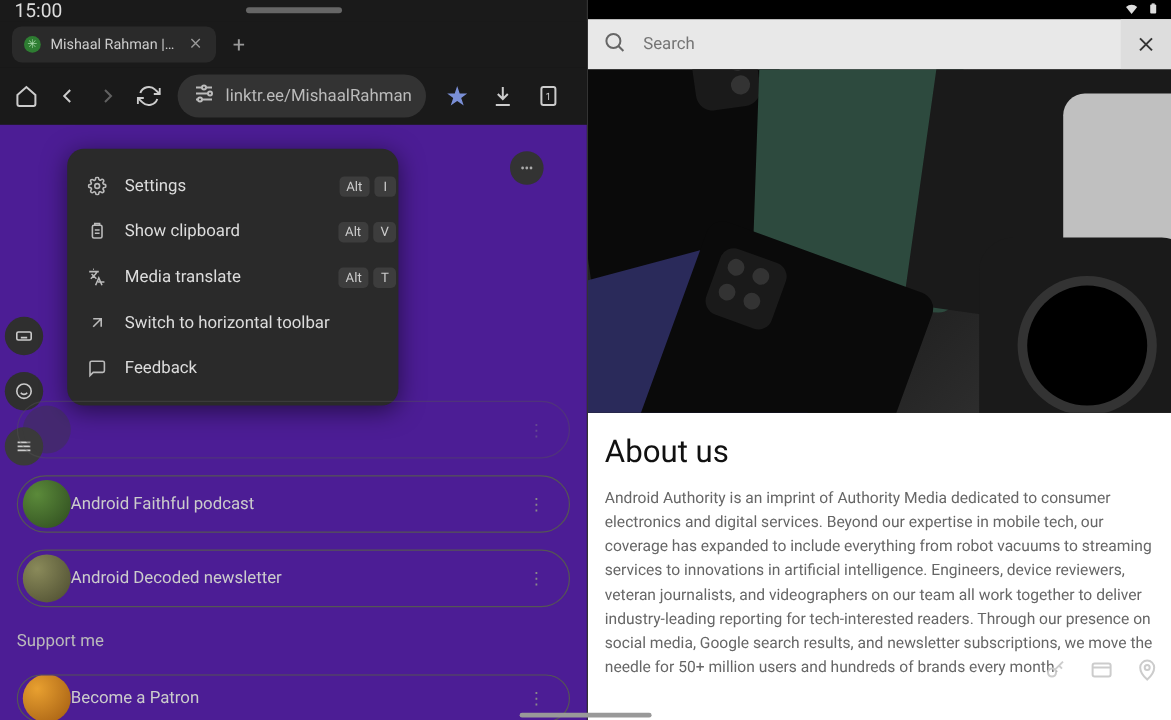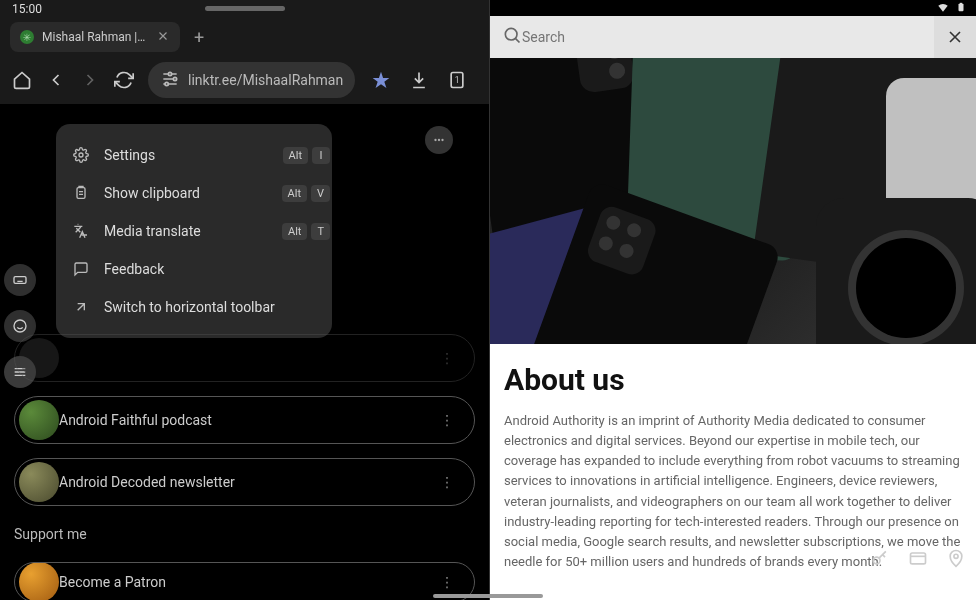--- a/index.html
+++ b/index.html
@@ -1,71 +1,71 @@
 <!DOCTYPE html>
 <html><head>
 <meta charset="utf-8">
 <style>
 *{box-sizing:border-box;margin:0;padding:0;font-family:Roboto,Arial,sans-serif}
 body{background:#000;width:976px;height:600px;overflow:hidden;position:relative}
 .screen{display:flex;width:100%;height:100%}
 .left-pane{width:490px;height:100%;background:#1a1a1a;position:relative;border-right:1px solid #333}
 .right-pane{flex:1;height:100%;background:#000;display:flex;flex-direction:column;position:relative}
-.status-bar{height:18px;display:flex;align-items:center;padding:0 12px;color:#ccc;font-size:12px;justify-content:space-between}
+.status-bar{height:18px;display:flex;align-items:flex-end;padding:0 12px;color:#ccc;font-size:16px;justify-content:space-between}
 .status-time{color:#ddd}
 .pill{width:80px;height:5px;background:#666;border-radius:3px;position:absolute;left:50%;top:6px;transform:translateX(-50%)}
 .tab-strip{height:38px;display:flex;align-items:center;padding:0 10px;gap:8px;background:#1a1a1a}
 .tab{display:flex;align-items:center;gap:8px;background:#2a2a2a;border-radius:8px;padding:6px 10px;height:30px;color:#ccc;font-size:12px;max-width:170px}
 .tab-favicon{width:14px;height:14px;background:#2e7d32;border-radius:50%;flex-shrink:0;color:#a5d6a7;font-size:10px;display:flex;align-items:center;justify-content:center}
 .tab-title{white-space:nowrap;overflow:hidden;text-overflow:ellipsis;flex:1}
 .tab-close{color:#999;flex-shrink:0}
 .new-tab{color:#999;font-size:18px;padding:0 6px}
 .toolbar{height:48px;display:flex;align-items:center;gap:14px;padding:0 12px;background:#1a1a1a}
 .toolbar svg{width:20px;height:20px}
 .toolbar .icon-btn{width:24px;height:24px;display:flex;align-items:center;justify-content:center;color:#ccc;cursor:pointer}
 .url-bar{flex:1;display:flex;align-items:center;gap:8px;background:#333;border-radius:18px;height:36px;padding:0 12px;color:#bbb;font-size:14px}
 .url-actions{display:flex;gap:14px;align-items:center}
-.page-area{position:absolute;top:104px;left:0;right:0;bottom:0;background:#000000;overflow:hidden}
+.page-area{position:absolute;top:104px;left:0;right:0;bottom:0;background:#4c1d95;overflow:hidden}
 .sidebar-rail{position:absolute;left:0;top:160px;width:40px;display:flex;flex-direction:column;gap:14px;align-items:center}
 .rail-btn{width:32px;height:32px;border-radius:50%;background:#2f2f2f;display:flex;align-items:center;justify-content:center;color:#ccc}
 .rail-btn.solid{background:#3a3a3a}
 .context-menu{position:absolute;left:56px;top:20px;width:276px;background:#2a2a2a;border-radius:14px;padding:12px 0;box-shadow:0 4px 20px rgba(0,0,0,.5)}
 .menu-item{display:flex;align-items:center;gap:14px;padding:10px 16px;color:#ddd;font-size:14px;cursor:pointer;position:relative}
 .menu-icon{width:18px;height:18px;display:flex;align-items:center;justify-content:center;color:#bbb}
 .menu-shortcut{position:absolute;right:2px;display:flex;gap:4px}
 .key{background:#3d3d3d;border-radius:4px;padding:2px 6px;font-size:11px;color:#ccc;min-width:18px;text-align:center}
 .link-list{position:absolute;top:230px;left:14px;right:14px;display:flex;flex-direction:column;gap:14px}
 .link-pill{border:1px solid #555;border-radius:26px;height:48px;display:flex;align-items:center;position:relative;color:#ccc;font-size:14px}
 .link-avatar{width:40px;height:40px;border-radius:50%;background:#3a3a3a;margin-left:4px;flex-shrink:0}
 .link-label{flex:1;}
 .link-more{width:24px;color:#888;margin-right:10px}
 .section-title{color:#bbb;font-size:14px;padding:6px 0}
 .link-pill.cut{height:40px;overflow:hidden}
 .overflow-btn{position:absolute;right:36px;top:22px;width:28px;height:28px;border-radius:50%;background:#333;display:flex;align-items:center;justify-content:center;color:#aaa}
 .right-top{height:16px;display:flex;justify-content:flex-end;align-items:center;padding:0 10px;gap:6px;color:#ddd}
-.search-bar{height:42px;background:#e8e8e8;display:flex;align-items:center;padding:0 12px;}
+.search-bar{height:42px;background:#e8e8e8;display:flex;align-items:center;padding:0 12px;gap:14px}
 .search-bar input{flex:1;border:none;background:transparent;font-size:14px;outline:none;color:#555}
 .search-bar .close-search{width:42px;height:42px;margin-right:-12px;background:#ddd;display:flex;align-items:center;justify-content:center;color:#333}
 .hero{height:286px;background:linear-gradient(135deg,#2a2a2a 0%,#1a1a1a 50%,#3a3a3a 100%);position:relative;overflow:hidden}
 .phone{position:absolute;border-radius:14px}
 .phone.a{width:180px;height:220px;background:#0a0a0a;left:-10px;top:-30px;transform:rotate(-8deg)}
 .phone.a::before{content:"";position:absolute;right:18px;top:14px;width:54px;height:54px;background:#1a1a1a;border-radius:14px}
 .phone.a::after{content:"";position:absolute;right:26px;top:22px;width:16px;height:16px;background:#333;border-radius:50%;box-shadow:20px 0 0 #333,0 20px 0 #333}
 .phone.b{width:170px;height:240px;background:#2d4a3e;left:140px;top:-40px;transform:rotate(2deg)}
 .phone.c{width:200px;height:260px;background:#1a1a1a;left:280px;top:-50px;transform:rotate(8deg)}
 .phone.c::before{content:"";position:absolute;left:50%;top:20px;width:22px;height:22px;background:#333;border-radius:50%;transform:translateX(-50%);box-shadow:0 0 0 6px #222}
 .phone.d{width:200px;height:180px;background:#2a2a5a;left:-30px;top:160px;transform:rotate(-15deg)}
 .phone.e{width:200px;height:220px;background:#0a0a0a;left:60px;top:150px;transform:rotate(20deg)}
 .phone.e::before{content:"";position:absolute;left:18px;top:18px;width:58px;height:58px;background:#1a1a1a;border-radius:12px}
 .phone.e::after{content:"";position:absolute;left:26px;top:26px;width:14px;height:14px;background:#333;border-radius:50%;box-shadow:22px 0 0 #333,0 22px 0 #333,22px 22px 0 #333}
 .phone.f{width:180px;height:180px;background:#1a1a1a;right:-20px;top:140px;border-radius:28px}
 .phone.f::before{content:"";position:absolute;left:40px;top:40px;width:100px;height:100px;background:#000;border-radius:50%;box-shadow:0 0 0 8px #333}
 .phone.g{width:120px;height:140px;background:#c0c0c0;right:-30px;top:20px;border-radius:18px}
 .article{background:#fff;padding:18px 14px;flex:1}
-.article h1{font-size:30px;font-weight:700;color:#111;margin-bottom:14px}
+.article h1{font-size:26px;font-weight:400;color:#111;margin-bottom:14px}
 .article p{font-size:13px;color:#666;line-height:1.55}
 .bottom-handle{position:absolute;bottom:2px;left:50%;transform:translateX(-50%);width:110px;height:4px;background:#999;border-radius:2px}
 .right-icons{position:absolute;right:10px;bottom:28px;display:flex;gap:18px;color:#ccc}
 .right-icons svg{width:20px;height:20px}
 .av-faithful{background:radial-gradient(circle at 30% 30%,#5b8a3a,#2d4a1e)}
 .av-decoded{background:radial-gradient(circle at 30% 30%,#8a8a5a,#4a4a2e)}
 .av-patron{background:radial-gradient(circle at 30% 30%,#e8a030,#a05a10)}
 </style>
 </head>
 <body>
@@ -213,32 +213,32 @@
             </span>
           <span>Media translate</span>
           <span class="menu-shortcut">
               <span class="key">Alt</span>
               <span class="key">T</span>
             </span>
         </div>
         <div class="menu-item">
           <span class="menu-icon">
               <svg viewBox="0 0 24 24" width="16" height="16" fill="none" stroke="currentColor" stroke-width="2">
+                <path d="M7 17l10-10M7 7h10v10"></path>
+              </svg>
+            </span>
+          <span>Switch to horizontal toolbar</span>
+        </div>
+        <div class="menu-item">
+          <span class="menu-icon">
+              <svg viewBox="0 0 24 24" width="16" height="16" fill="none" stroke="currentColor" stroke-width="2">
                 <path d="M21 15a2 2 0 01-2 2H7l-4 4V5a2 2 0 012-2h14a2 2 0 012 2z"></path>
               </svg>
             </span>
           <span>Feedback</span>
-        </div>
-        <div class="menu-item">
-          <span class="menu-icon">
-              <svg viewBox="0 0 24 24" width="16" height="16" fill="none" stroke="currentColor" stroke-width="2">
-                <path d="M7 17l10-10M7 7h10v10"></path>
-              </svg>
-            </span>
-          <span>Switch to horizontal toolbar</span>
         </div>
       </div>
 
       <div class="link-list">
         <div class="link-pill" style="opacity:.4">
           <div class="link-avatar"></div>
           <span class="link-label"></span>
           <span class="link-more">⋮</span>
         </div>
         <div class="link-pill">

